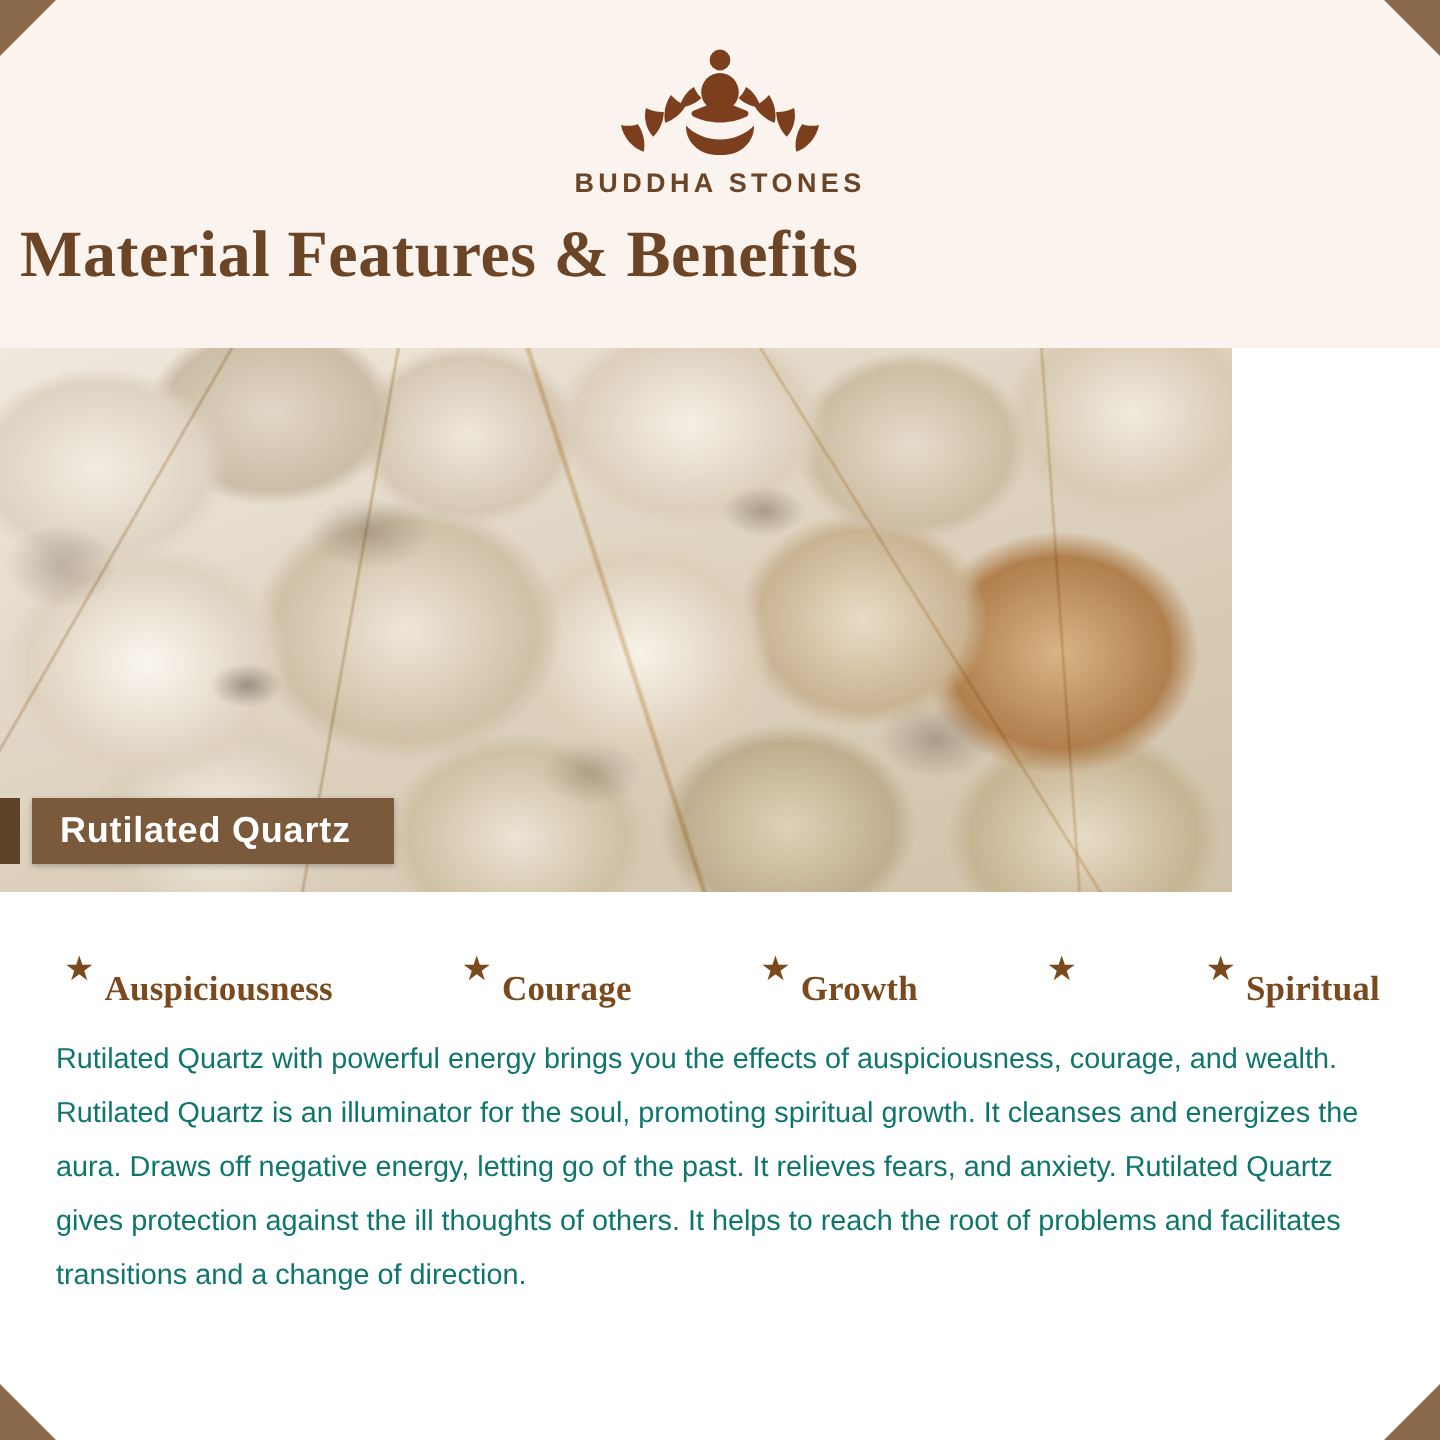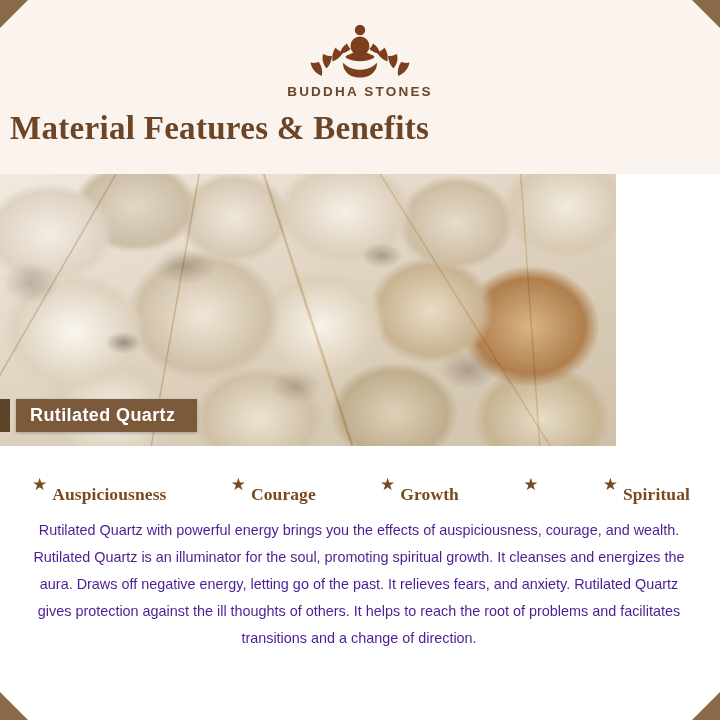--- a/index.html
+++ b/index.html
@@ -204,22 +204,22 @@
     font-size: 17.5px;
     color: #7a4a1e;
     letter-spacing: 0.1px;
     margin-top: 20px;
   }
 
   .body-text {
     font-family: "Liberation Sans", sans-serif;
     font-size: 14.4px;
     line-height: 27px;
-    color: #4c1d95;
-    text-align: center;
+    color: #0f766e;
+    text-align: left;
     padding-right: 4px;
   }
 </style>
 </head>
 <body>
 
 <div class="page">
 
   <div class="corner corner-tl"></div>
   <div class="corner corner-tr"></div>

